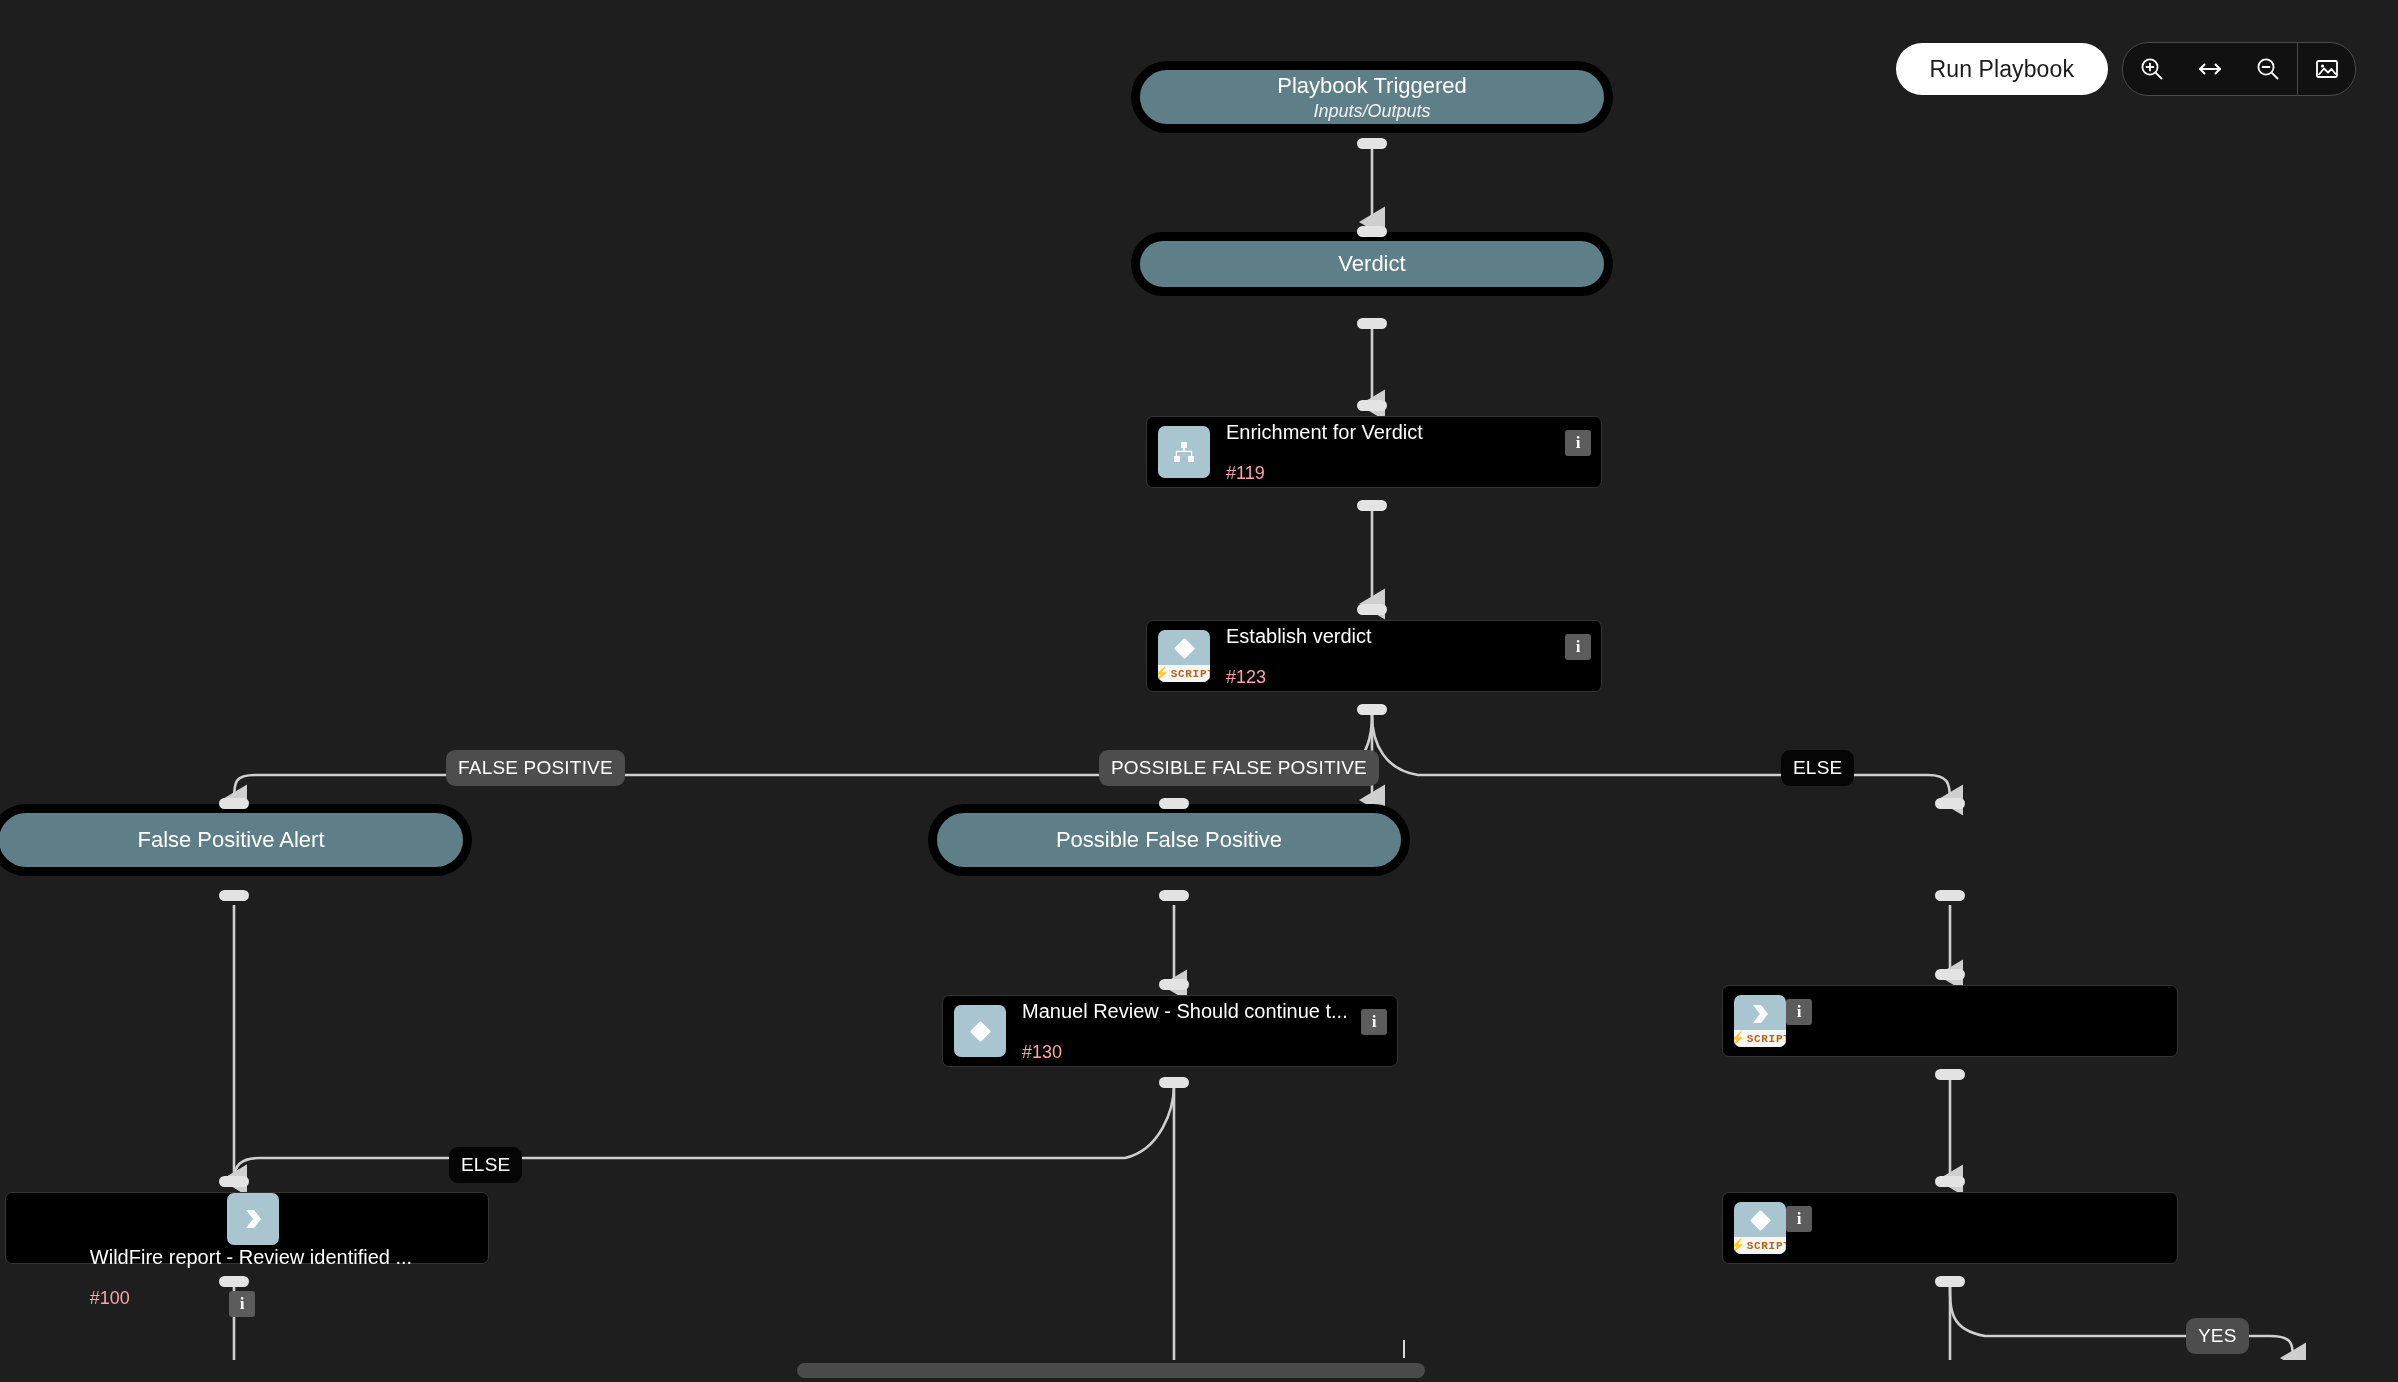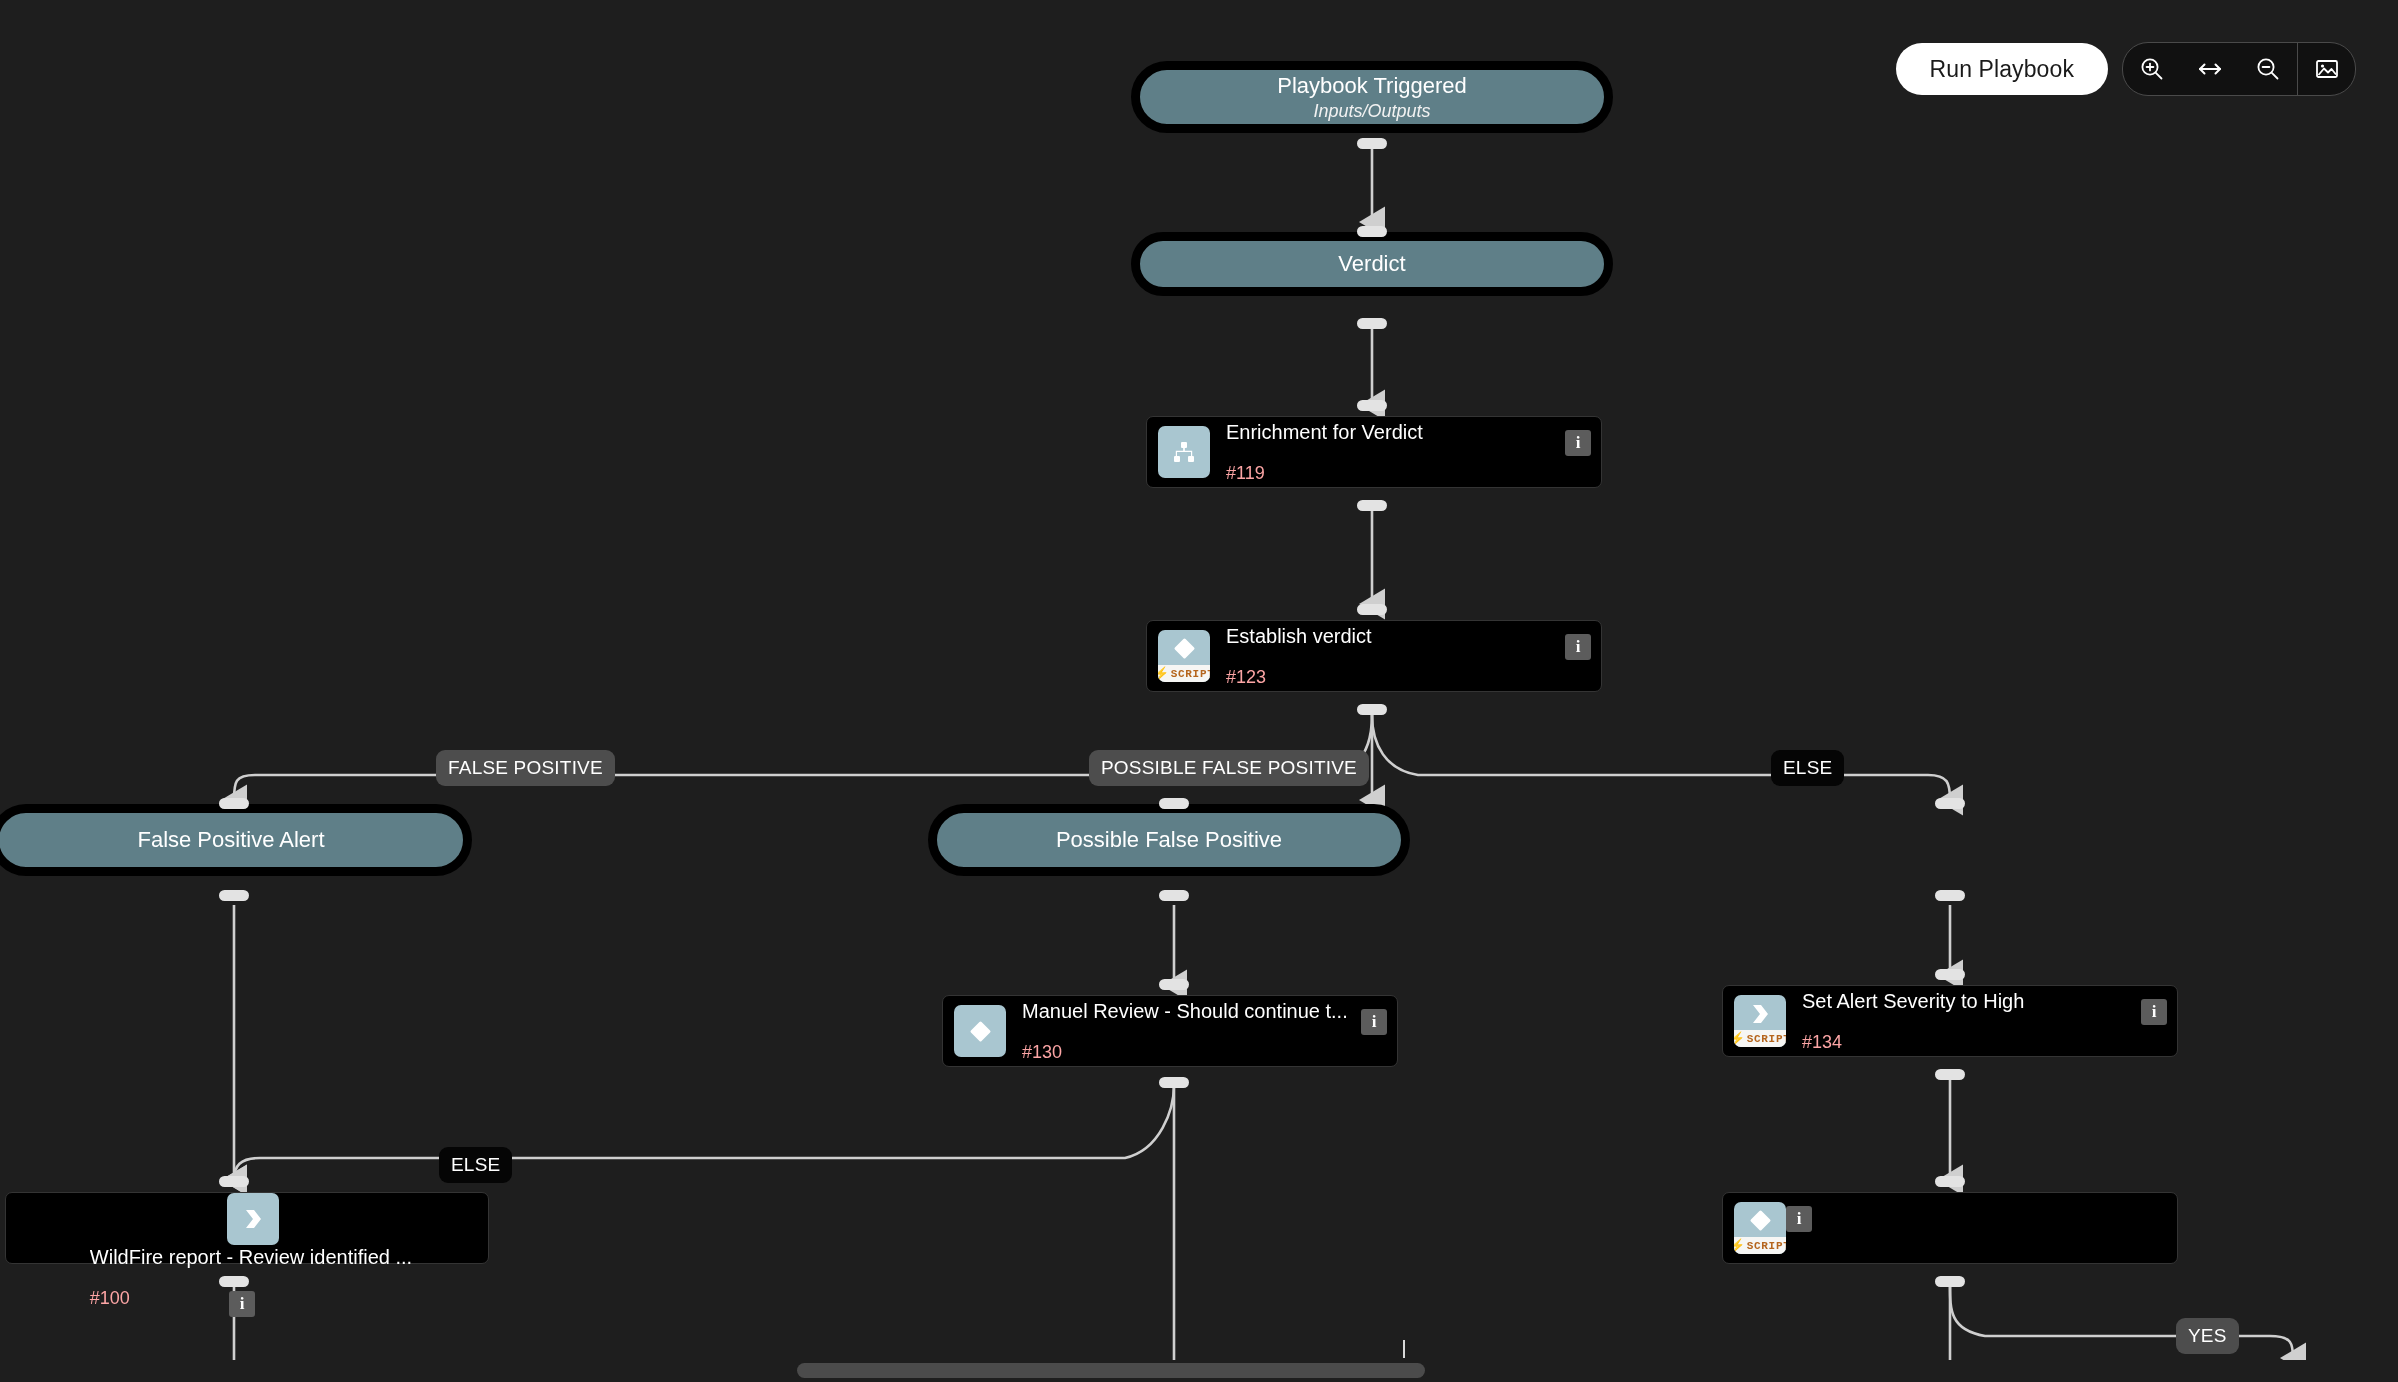--- a/index.html
+++ b/index.html
@@ -210,20 +210,21 @@
     align-items: center;
     justify-content: center;
     border-radius: 9px;
     color: #ffffff;
     font-size: 19px;
     letter-spacing: 0.2px;
     padding: 7px 12px;
     white-space: nowrap;
     z-index: 25;
     background: #4d4d4d;
+    margin-left: 10px;
   }
   .edge-label.dark { background: #050505; }
 
   
   .hscroll-track {
     position: absolute;
     left: 0;
     bottom: 0;
     width: 2398px;
     height: 22px;
@@ -426,24 +427,20 @@
       <span class="glyph">
         <svg width="26" height="26" viewBox="0 0 26 26" fill="#ffffff">
           <path d="M6,4 L14,4 L21,13 L14,22 L6,22 L13,13 Z"></path>
         </svg>
       </span>
       <span class="script-tag">
         <span class="bolt">⚡</span>
         <span class="stxt">SCRIPT</span>
       </span>
     </div>
-    <div class="task-text">
-      <div class="task-title">Set Alert Severity to High</div>
-      <div class="task-id">#134</div>
-    </div>
     <div class="info-badge">i</div>
   </div>
   <div class="handle" style="left:1935px; top:969px;"></div>
   <div class="handle" style="left:1935px; top:1069px;"></div>
 
   <div class="task" style="left:1722px; top:1192px; width:456px; height:72px;">
     <div class="task-icon with-script">
       <span class="glyph">
         <svg width="27" height="27" viewBox="0 0 27 27" fill="#ffffff">
           <rect x="6" y="6" width="15" height="15" rx="1.5" transform="rotate(45 13.5 13.5)"></rect>

